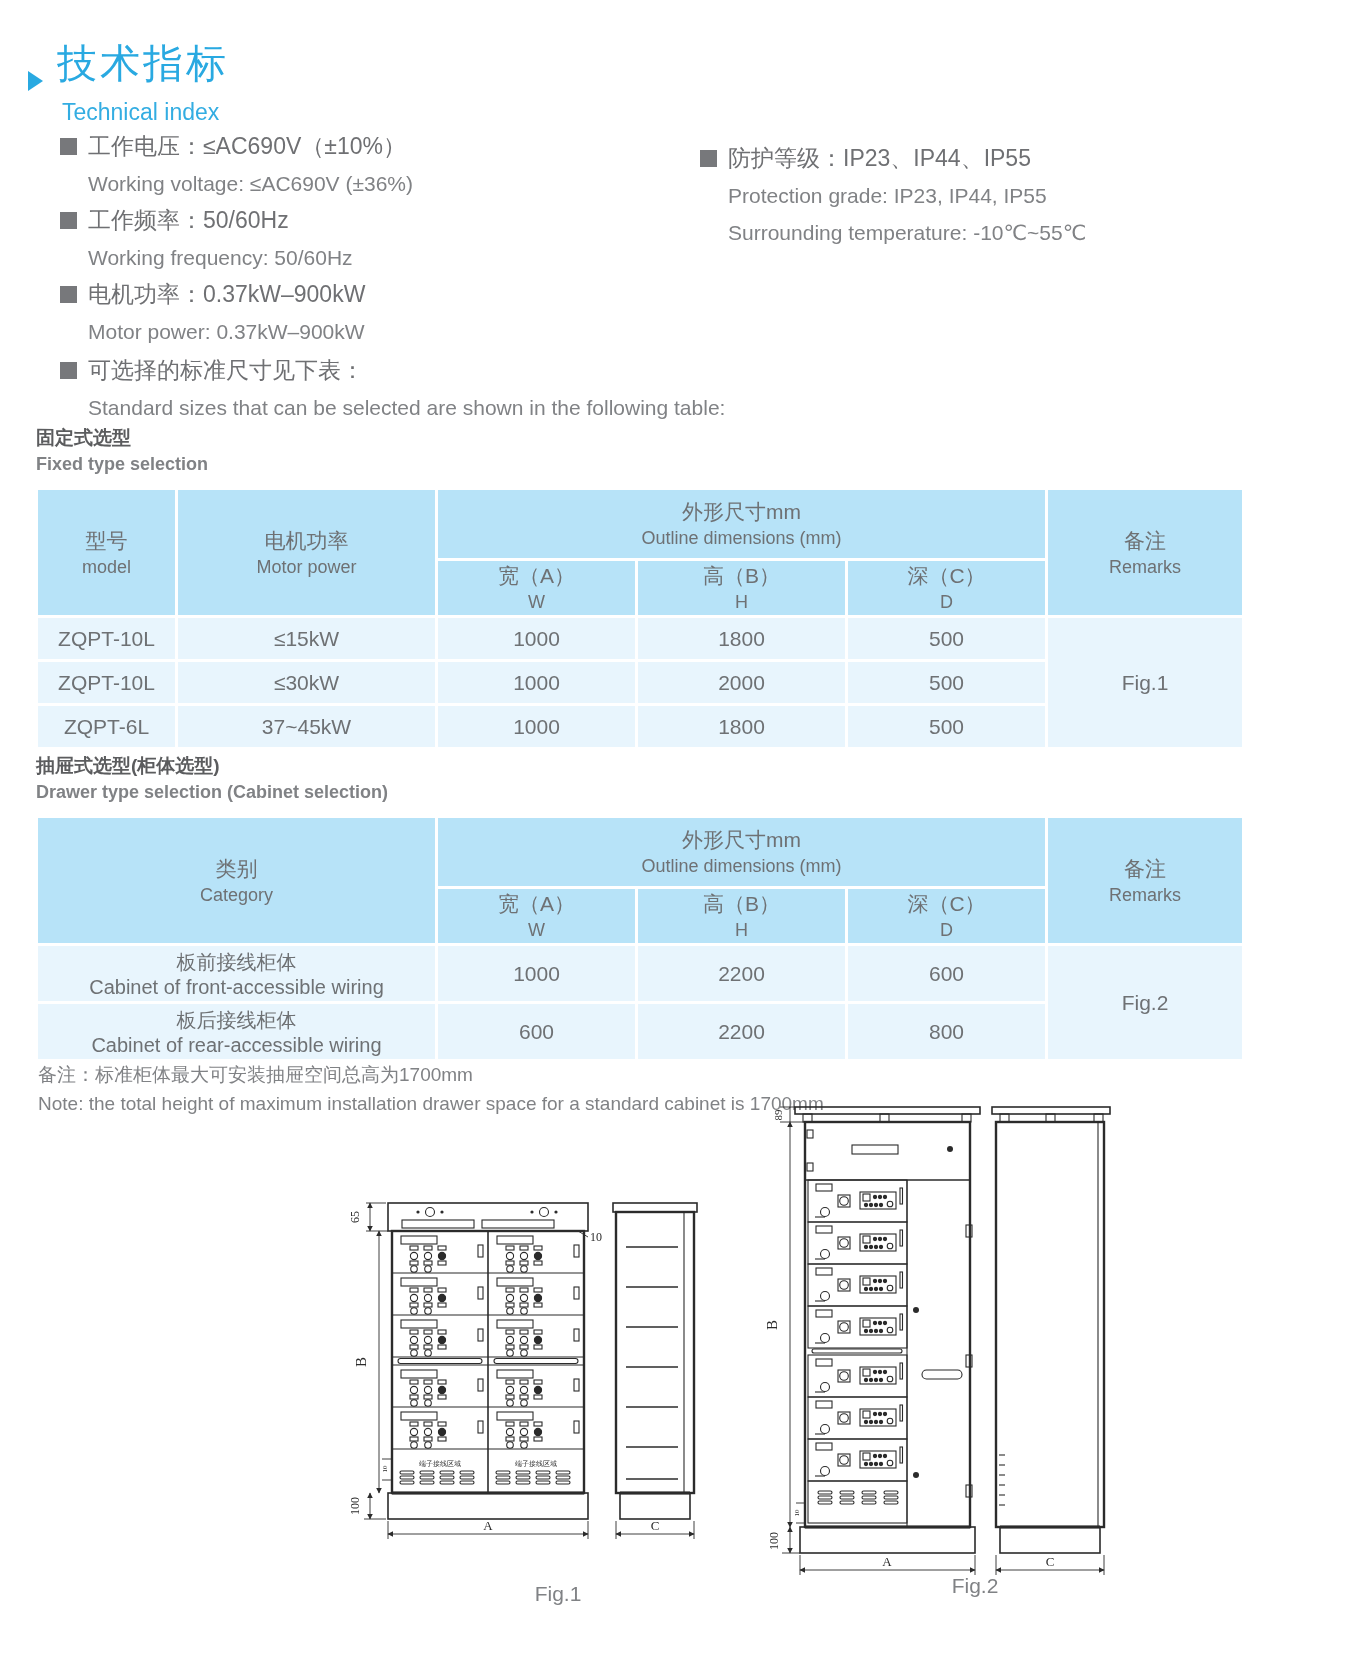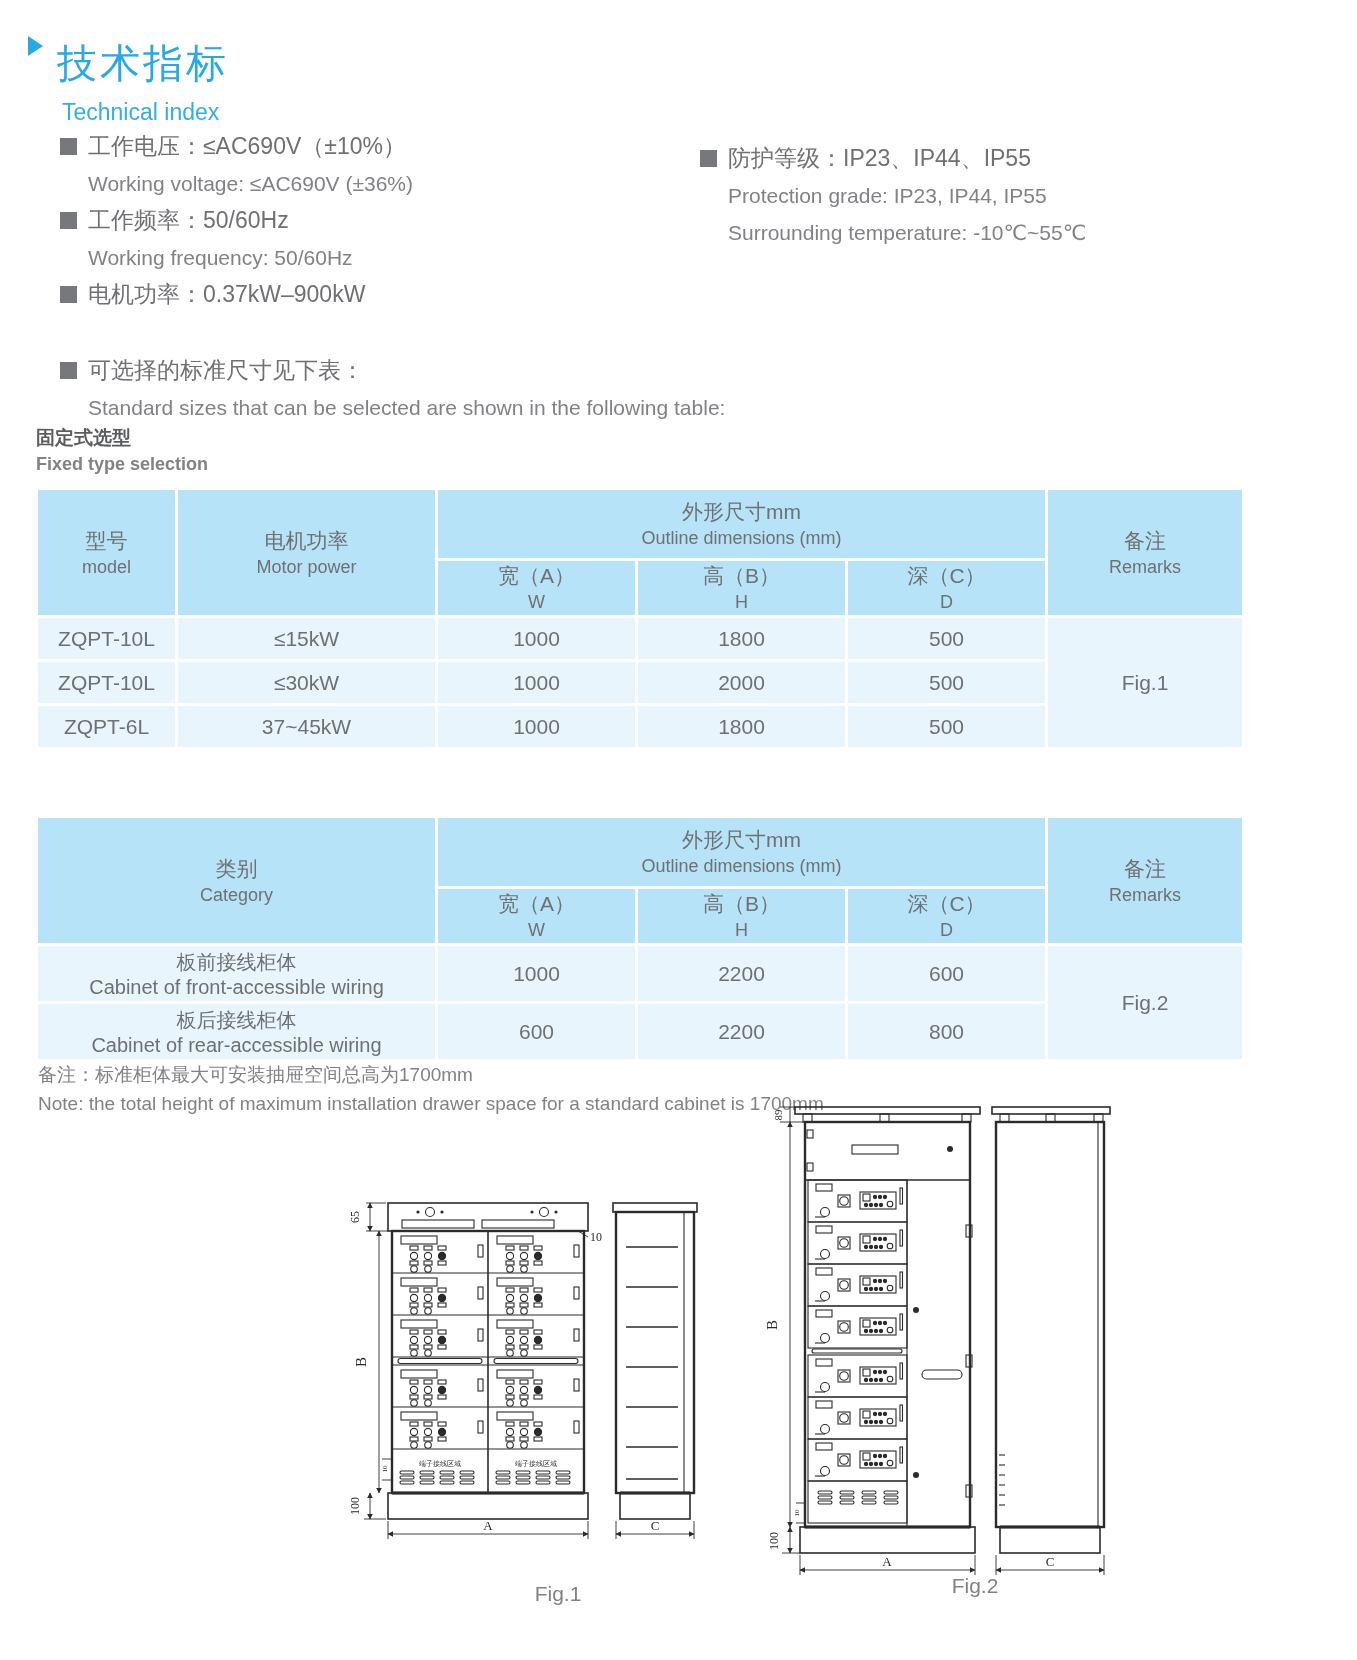--- a/index.html
+++ b/index.html
@@ -1,21 +1,21 @@
 <!DOCTYPE html>
 <html><head>
 <meta charset="utf-8">
 <style>
   html,body{margin:0;padding:0;background:#ffffff;}
   .page{position:relative;width:1357px;height:1660px;background:#ffffff;overflow:hidden;
         font-family:"Liberation Sans","DejaVu Sans",sans-serif;color:#6F7073;}
 
   
   .hdr{position:absolute;left:28px;top:36px;}
-  .hdr-row{display:flex;align-items:flex-start;gap:14px;}
+  .hdr-row{display:flex;align-items:flex-end;gap:14px;}
   .tri{width:0;height:0;border-left:15px solid #29A9E1;border-top:10px solid transparent;border-bottom:10px solid transparent;}
   .title-zh{font-size:40px;color:#29A9E1;letter-spacing:3px;}
   .title-en{font-size:23px;color:#33ADE2;margin:8px 0 0 34px;}
 
   
   .spec-col{position:absolute;width:620px;}
   .spec-zh{display:flex;align-items:center;gap:11px;height:37px;font-size:23px;color:#6F7073;}
   .bullet{flex:0 0 auto;width:17px;height:17px;background:#77787B;}
   .spec-en{margin-left:28px;height:37px;line-height:37px;font-size:21px;color:#808285;}
 
@@ -79,20 +79,21 @@
           <span class="bullet"></span>
           <span>工作频率：50/60Hz</span>
         </div>
       <div class="spec-en">Working frequency: 50/60Hz</div>
     </div>
     <div>
       <div class="spec-zh">
           <span class="bullet"></span>
           <span>电机功率：0.37kW–900kW</span>
         </div>
+      <div class="spec-en">Motor power: 0.37kW–900kW</div>
     </div>
   </div>
 
   <div class="spec-col" style="left:700px;top:140px;">
     <div>
       <div class="spec-zh">
           <span class="bullet"></span>
           <span>防护等级：IP23、IP44、IP55</span>
         </div>
       <div class="spec-en">Protection grade: IP23, IP44, IP55</div>
@@ -177,20 +178,24 @@
       <tr>
         <td>ZQPT-6L</td>
         <td>37~45kW</td>
         <td>1000</td>
         <td>1800</td>
         <td>500</td>
       </tr>
     </tbody>
   </table>
 
+  <div class="sec" style="top:752px;">
+    <div class="sec-zh">抽屉式选型(柜体选型)</div>
+    <div class="sec-en">Drawer type selection (Cabinet selection)</div>
+  </div>
 
   <table class="t t2" style="top:815px;">
     <colgroup>
         <col style="width:400px">
         <col style="width:200px">
         <col style="width:210px">
         <col style="width:200px">
         <col>
       </colgroup>
     <thead>

